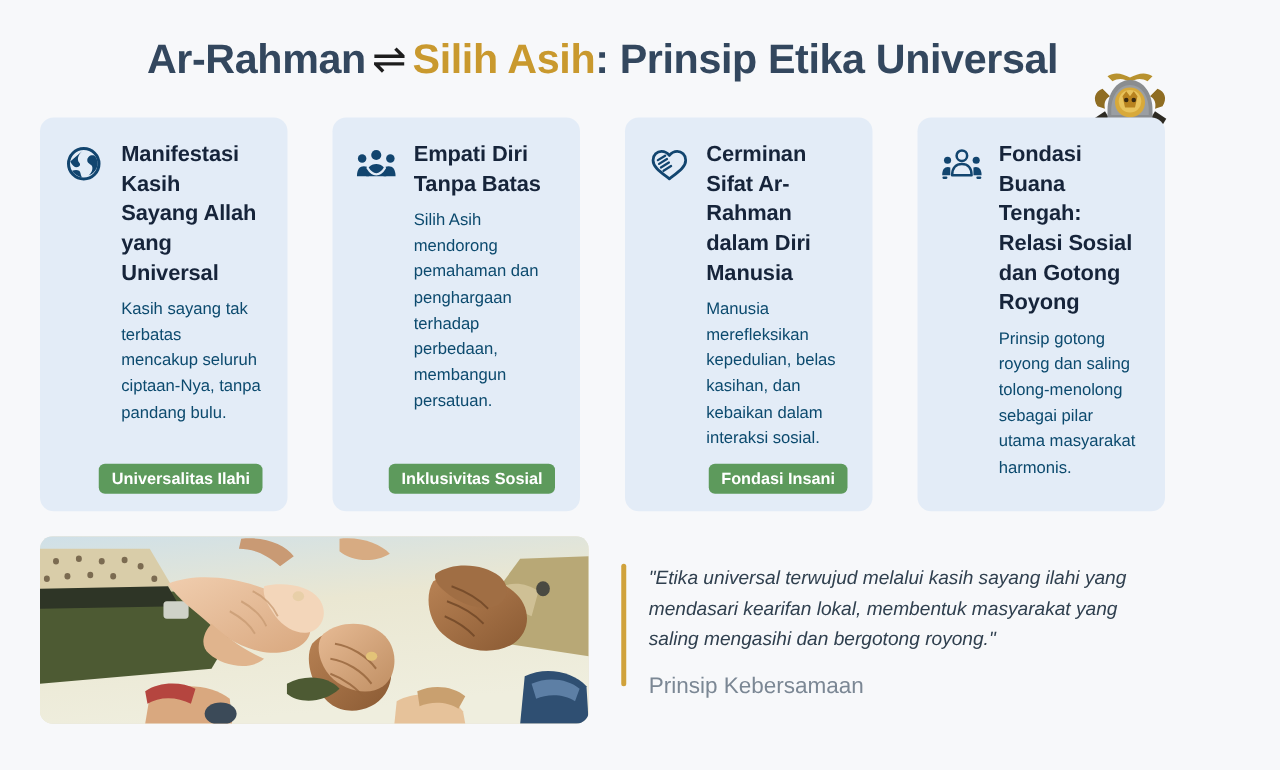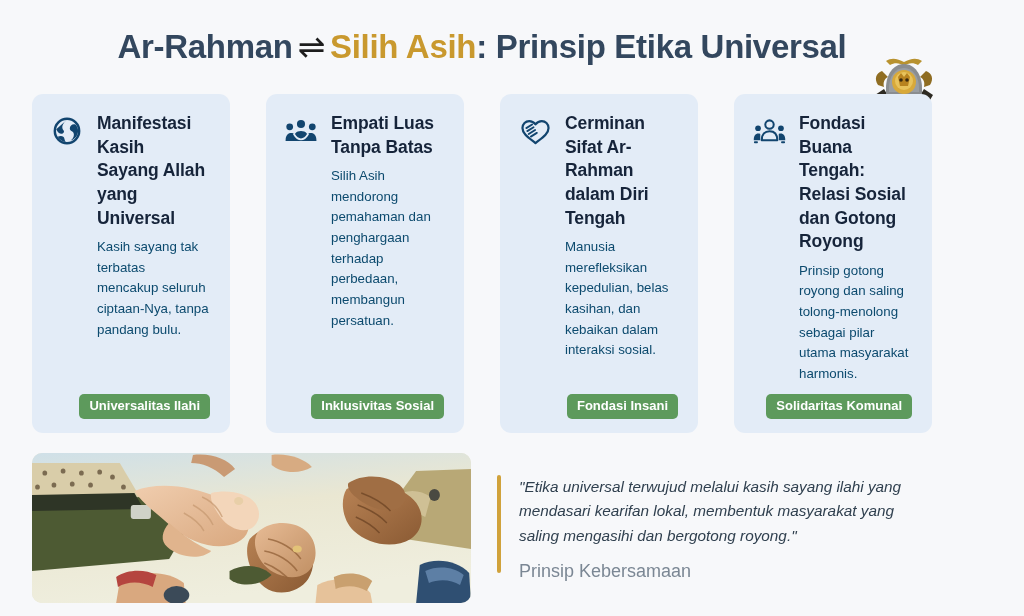--- a/index.html
+++ b/index.html
@@ -228,42 +228,42 @@
             <circle cx="17" cy="6" r="4.3" fill="#12456f"></circle>
             <circle cx="5" cy="9" r="3.6" fill="#12456f"></circle>
             <circle cx="29" cy="9" r="3.6" fill="#12456f"></circle>
             <path d="M0.6 24 C0.6 18 3 15.5 6.5 15.5 C8.4 15.5 9.8 16.2 10.8 17.4 L10.8 24 Z" fill="#12456f"></path>
             <path d="M33.4 24 C33.4 18 31 15.5 27.5 15.5 C25.6 15.5 24.2 16.2 23.2 17.4 L23.2 24 Z" fill="#12456f"></path>
             <path d="M8.5 24 C8.5 17 12 13.6 17 13.6 C22 13.6 25.5 17 25.5 24 Z" fill="#12456f"></path>
             <path d="M9.6 17 C12 21 15 22.4 17 22.4 C19 22.4 22 21 24.4 17" fill="none" stroke="#e3ecf7" stroke-width="1.9" stroke-linecap="round"></path>
           </svg>
         </span>
         <div class="card-body">
-          <div class="card-title">Empati Luas Tanpa Batas</div>
+          <div class="card-title">Empati Diri Tanpa Batas</div>
           <div class="card-desc">Silih Asih mendorong pemahaman dan penghargaan terhadap perbedaan, membangun persatuan.</div>
         </div>
       </div>
       <div class="badge-row">
         <span class="badge">Inklusivitas Sosial</span>
       </div>
     </div>
 
     <div class="card">
       <div class="card-head">
         <span class="card-icon">
           <svg viewBox="0 0 32 30" width="31" height="29" aria-hidden="true">
             <path d="M16 27 C9 21.5 2.5 17.5 2.5 11.5 C2.5 7.2 5.8 4.3 9.5 4.3 C12 4.3 14.4 5.6 16 7.6 C17.6 5.6 20 4.3 22.5 4.3 C26.2 4.3 29.5 7.2 29.5 11.5 C29.5 17.5 23 21.5 16 27 Z" fill="none" stroke="#12456f" stroke-width="2.3" stroke-linejoin="round"></path>
             <path d="M6.5 11.5 L12.5 7.8" stroke="#12456f" stroke-width="1.9" stroke-linecap="round"></path>
             <path d="M7.5 14.6 L14 10.6" stroke="#12456f" stroke-width="1.9" stroke-linecap="round"></path>
             <path d="M9 17.6 L15.6 13.5" stroke="#12456f" stroke-width="1.9" stroke-linecap="round"></path>
             <path d="M11.2 20.3 L17.4 16.4" stroke="#12456f" stroke-width="1.9" stroke-linecap="round"></path>
           </svg>
         </span>
         <div class="card-body">
-          <div class="card-title">Cerminan Sifat Ar-Rahman dalam Diri Tengah</div>
+          <div class="card-title">Cerminan Sifat Ar-Rahman dalam Diri Manusia</div>
           <div class="card-desc">Manusia merefleksikan kepedulian, belas kasihan, dan kebaikan dalam interaksi sosial.</div>
         </div>
       </div>
       <div class="badge-row">
         <span class="badge">Fondasi Insani</span>
       </div>
     </div>
 
     <div class="card">
       <div class="card-head">
@@ -276,23 +276,20 @@
             <path d="M0.8 24 C0.8 19.2 2.6 16.8 5.8 16.8 C6.6 16.8 7.3 16.95 7.9 17.25 L7.9 24 Z" fill="#12456f"></path>
             <path d="M35.2 24 C35.2 19.2 33.4 16.8 30.2 16.8 C29.4 16.8 28.7 16.95 28.1 17.25 L28.1 24 Z" fill="#12456f"></path>
             <rect x="1" y="25.2" width="4.4" height="2.1" rx="1" fill="#12456f"></rect>
             <rect x="30.6" y="25.2" width="4.4" height="2.1" rx="1" fill="#12456f"></rect>
           </svg>
         </span>
         <div class="card-body">
           <div class="card-title">Fondasi Buana Tengah: Relasi Sosial dan Gotong Royong</div>
           <div class="card-desc">Prinsip gotong royong dan saling tolong-menolong sebagai pilar utama masyarakat harmonis.</div>
         </div>
-      </div>
-      <div class="badge-row">
-        <span class="badge">Solidaritas Komunal</span>
       </div>
     </div>
 
   </div>
 
   <div class="bottom">
 
     <div class="photo">
       <svg viewBox="0 0 480 150" preserveAspectRatio="none" aria-hidden="true">
         <defs>

